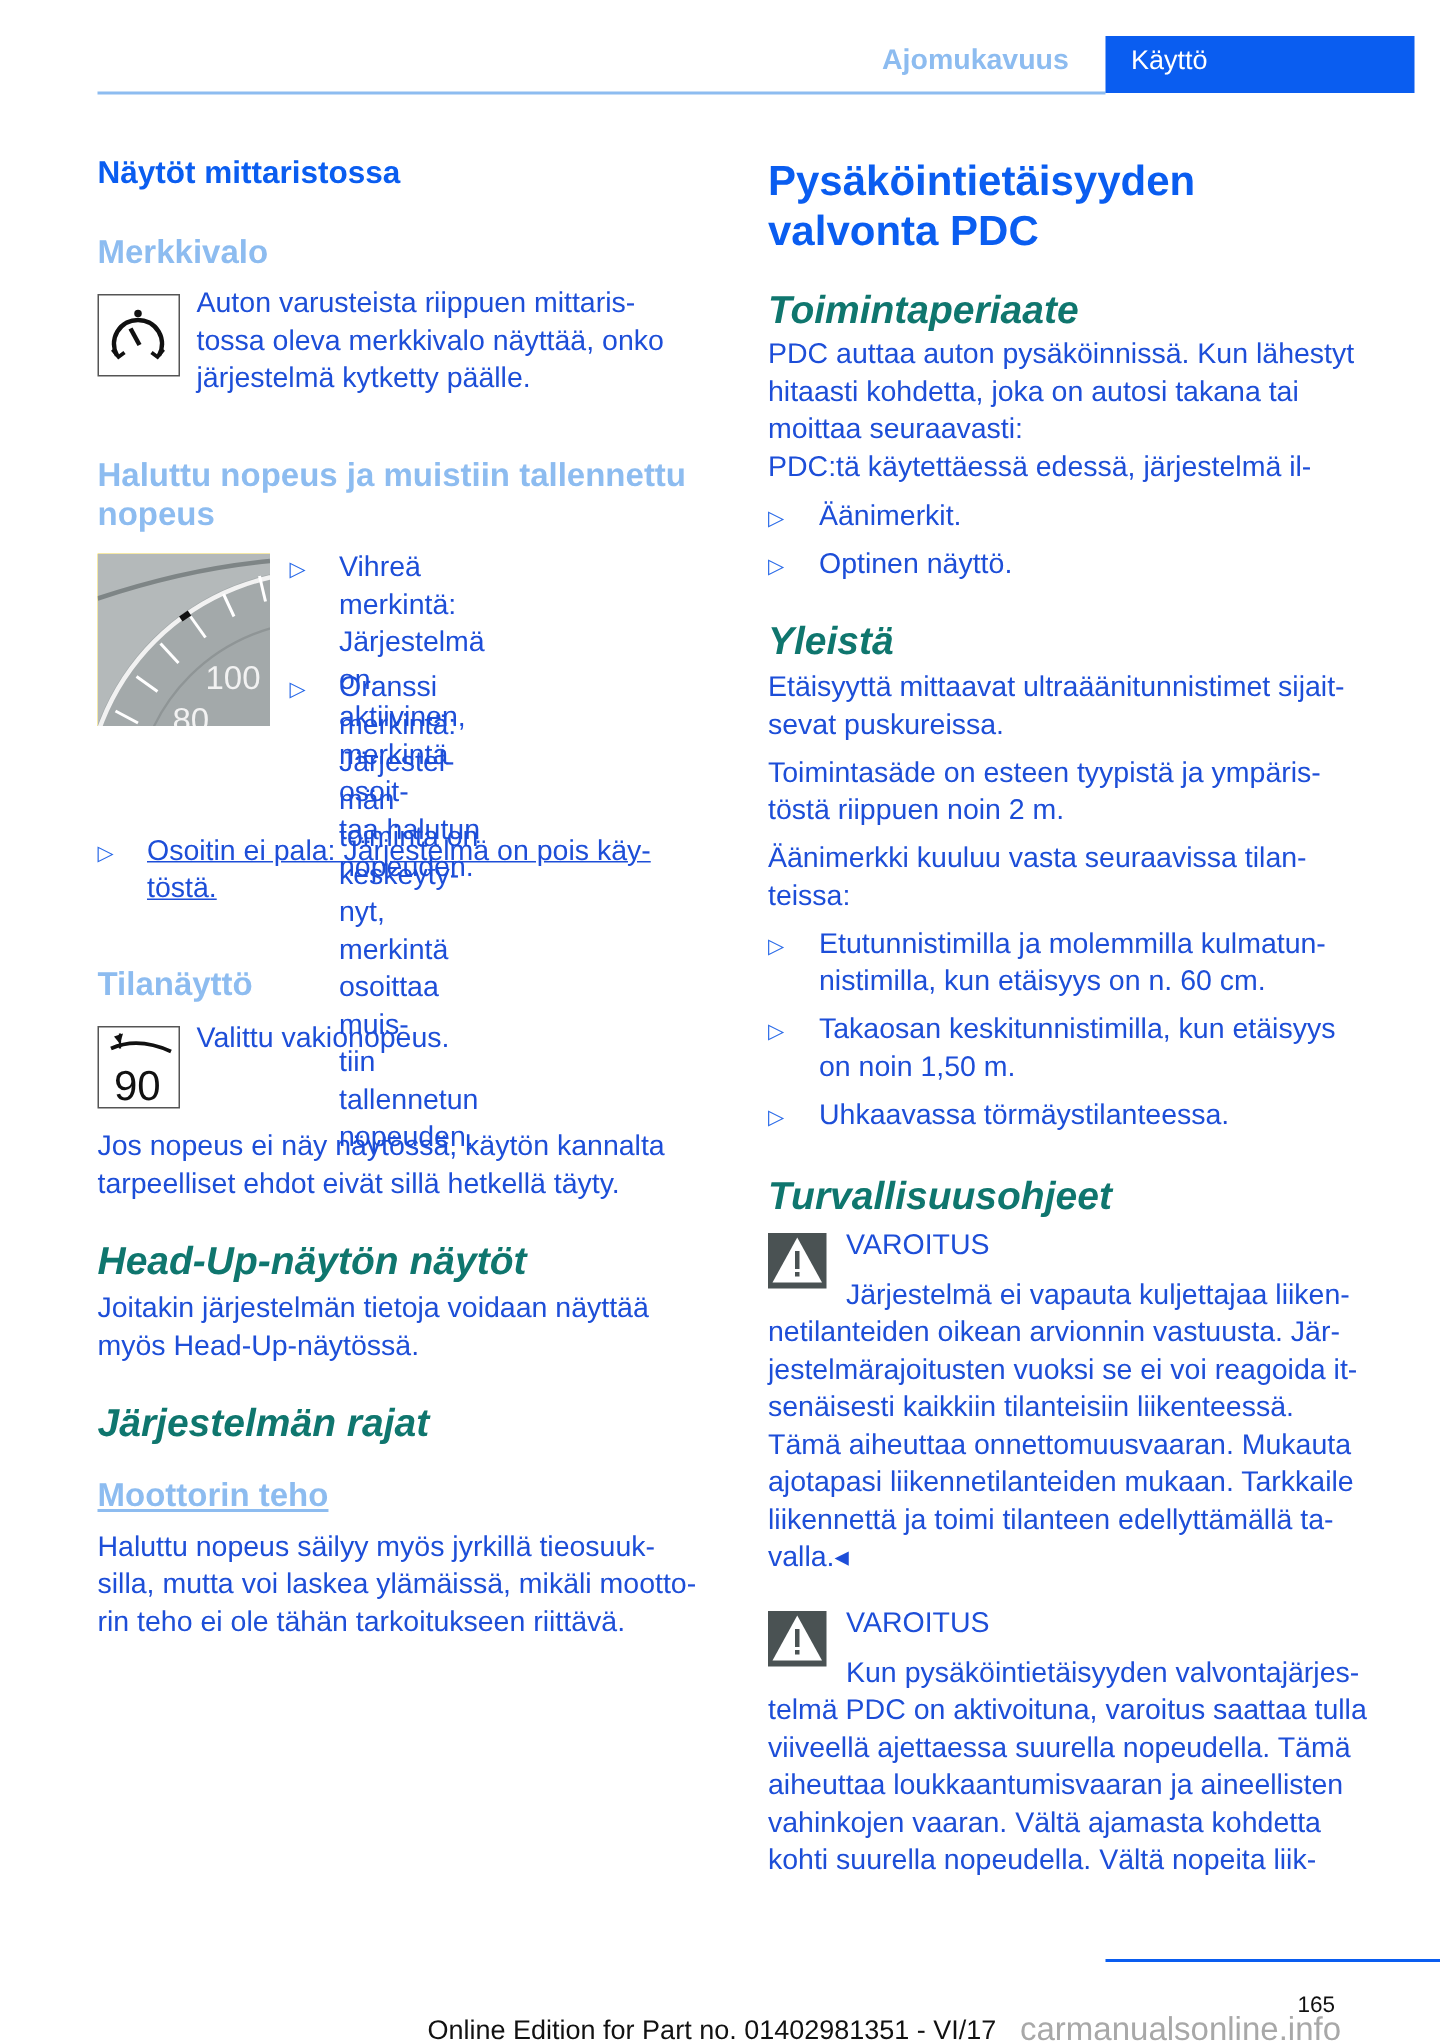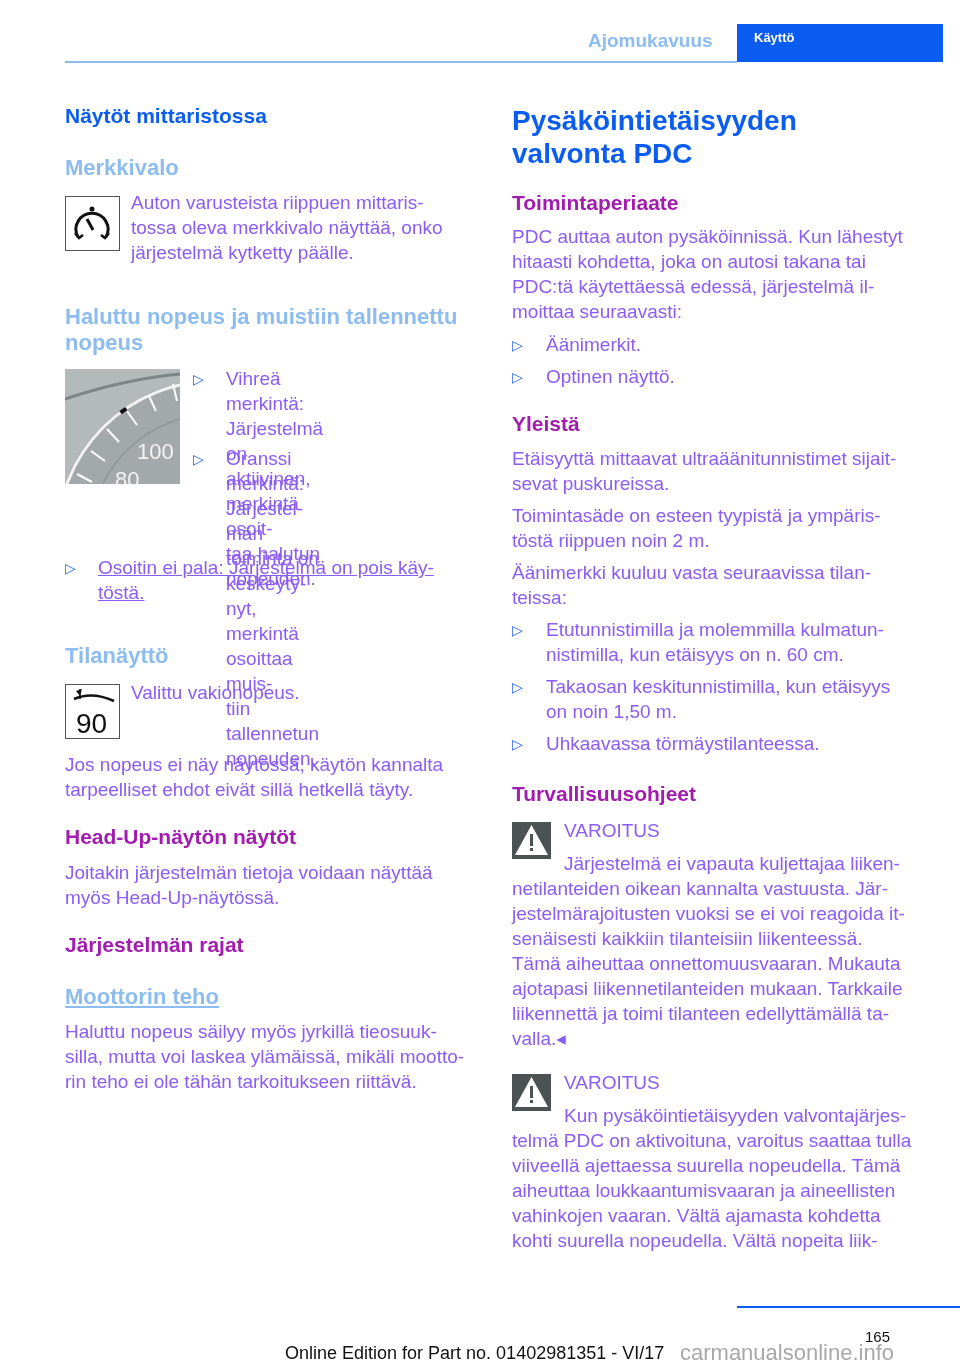--- a/index.html
+++ b/index.html
@@ -3,27 +3,27 @@
 <meta charset="utf-8">
 <style>
   html, body { margin:0; padding:0; background:#ffffff; }
   body { width:960px; height:1362px; position:relative; overflow:hidden;
          font-family:"Liberation Sans", sans-serif; color:#111; }
   .abs { position:absolute; }
   
   .hdr-line { left:65px; top:61px; width:672px; height:2px; background:#8dbcf0; }
   .hdr-tab-inactive { left:588px; top:30px; color:#8dbcf0; font-weight:bold; font-size:19px; }
   .hdr-tab-active { left:737px; top:24px; width:206px; height:38px; background:#0a5df0;
-                    color:#fff; font-weight:bold; font-size:13px; box-sizing:border-box; padding:6px 0 0 17px; }
+                    color:#fff; font-weight:normal; font-size:18px; box-sizing:border-box; padding:6px 0 0 17px; }
   
   .h-main { color:#0a5df0; font-weight:bold; font-size:22px; }
   .h-sub { color:#8dbcf0; font-weight:bold; font-size:22px; }
-  .h-section { color:#a21caf; font-weight:bold; font-size:21px; }
+  .h-section { color:#0f766e; font-weight:bold; font-size:26px;font-style:italic; }
   .h-big { color:#0a5df0; font-weight:bold; font-size:28px; line-height:33px; }
-  .p { font-size:19px; line-height:25px; color:#8b5cf6; }
+  .p { font-size:19px; line-height:25px; color:#1d4ed8; }
   .bullet { color:#2a6ae8; font-size:14px; }
   .icon-box { border:1px solid #555; background:#fff; box-sizing:border-box; }
   .warn-box { background:#4a5253; }
   
   .ftr-line { left:737px; top:1306px; width:223px; height:2px; background:#0a5df0; }
   .pagenum { left:865px; top:1328px; font-size:15px; }
   .edition { left:285px; top:1343px; font-size:18px; color:#111; }
   .watermark { left:680px; top:1340px; font-size:22px; color:#a8a8a8; }
 </style>
 </head>
@@ -134,22 +134,22 @@
 
 <div class="abs h-big" style="left:512px;top:104px;">
   <div>Pysäköintietäisyyden</div>
   <div>valvonta PDC</div>
 </div>
 
 <div class="abs h-section" style="left:512px;top:191px;">Toimintaperiaate</div>
 <div class="abs p" style="left:512px;top:224px;">
   <div>PDC auttaa auton pysäköinnissä. Kun lähestyt</div>
   <div>hitaasti kohdetta, joka on autosi takana tai</div>
+  <div>moittaa seuraavasti:</div>
   <div>PDC:tä käytettäessä edessä, järjestelmä il-</div>
-  <div>moittaa seuraavasti:</div>
 </div>
 <div class="abs" style="left:512px;top:332px;width:420px;height:28px;">
   <span class="abs bullet" style="left:0;top:5px;">▷</span>
   <div class="abs p" style="left:34px;top:0;">Äänimerkit.</div>
 </div>
 <div class="abs" style="left:512px;top:364px;width:420px;height:28px;">
   <span class="abs bullet" style="left:0;top:5px;">▷</span>
   <div class="abs p" style="left:34px;top:0;">Optinen näyttö.</div>
 </div>
 
@@ -190,21 +190,21 @@
 <div class="abs warn-box" style="left:512px;top:822px;width:39px;height:37px;">
   <svg width="39" height="37" viewBox="0 0 39 37">
     <polygon points="19.5,3 36,33 3,33" fill="#fff"></polygon>
     <rect x="18" y="12" width="3" height="12" fill="#4a5253"></rect>
     <rect x="18" y="26" width="3" height="3" fill="#4a5253"></rect>
   </svg>
 </div>
 <div class="abs p" style="left:564px;top:818px;">VAROITUS</div>
 <div class="abs p" style="left:564px;top:851px;">Järjestelmä ei vapauta kuljettajaa liiken-</div>
 <div class="abs p" style="left:512px;top:876px;">
-  <div>netilanteiden oikean kannalta vastuusta. Jär-</div>
+  <div>netilanteiden oikean arvionnin vastuusta. Jär-</div>
   <div>jestelmärajoitusten vuoksi se ei voi reagoida it-</div>
   <div>senäisesti kaikkiin tilanteisiin liikenteessä.</div>
   <div>Tämä aiheuttaa onnettomuusvaaran. Mukauta</div>
   <div>ajotapasi liikennetilanteiden mukaan. Tarkkaile</div>
   <div>liikennettä ja toimi tilanteen edellyttämällä ta-</div>
   <div>valla.◂</div>
 </div>
 
 <div class="abs warn-box" style="left:512px;top:1074px;width:39px;height:37px;">
   <svg width="39" height="37" viewBox="0 0 39 37">

